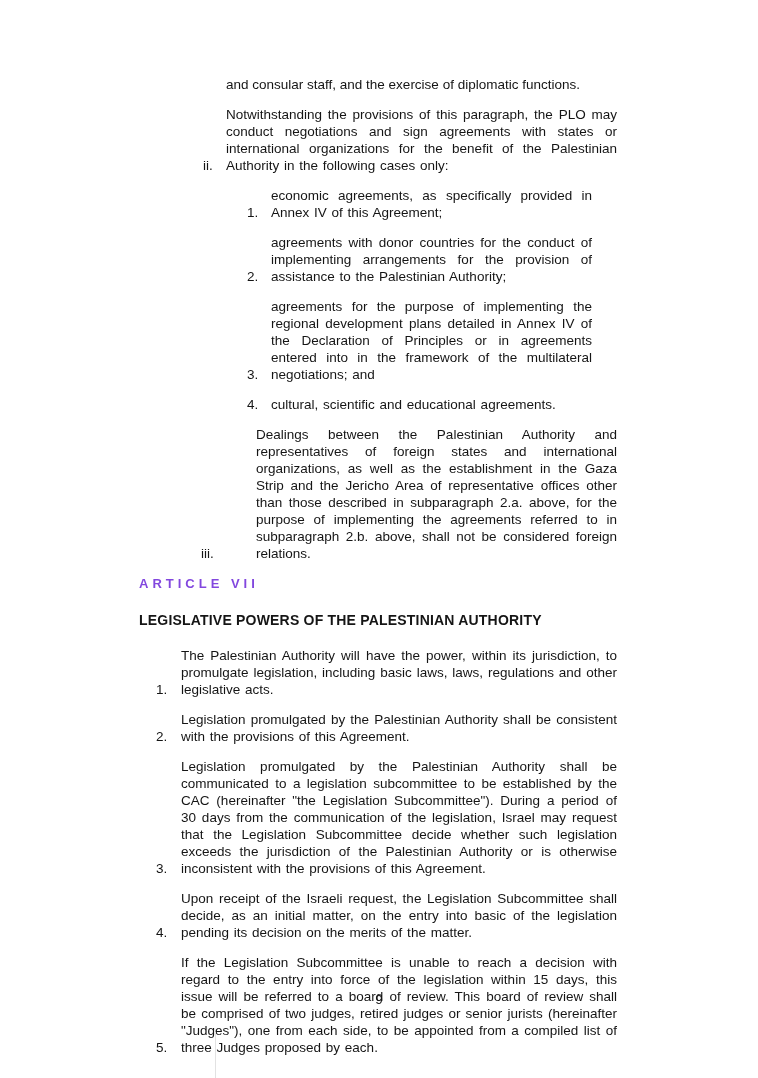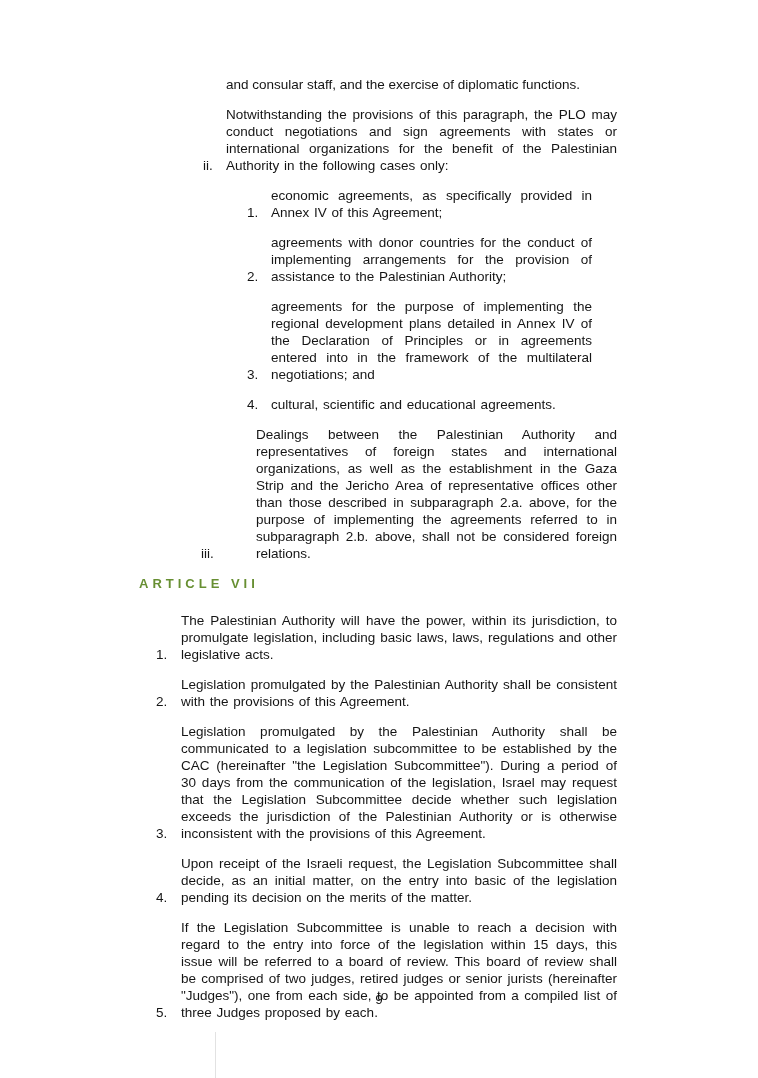--- a/index.html
+++ b/index.html
@@ -30,21 +30,21 @@
   .sub { margin-left: 108px; margin-right: 25px; }
   .sub .lbl { width: 24px; }
 
   .iii { margin-left: 62px; gap: 30px; }
   .iii .lbl { width: 25px; }
 
   .num { margin-left: 17px; }
   .num .lbl { width: 25px; }
 
   .article-heading {
-    color: #4d7c0f;
+    color: #6d28d9;
     font-weight: bold;
     letter-spacing: 4px;
     font-size: 13px;
     margin: 5px 0 20px 0;
     opacity: 0.85;
   }
   .section-heading {
     font-weight: bold;
     font-size: 14px;
     letter-spacing: 0.2px;
@@ -100,20 +100,21 @@
       <div class="txt">cultural, scientific and educational agreements.</div>
     </div>
 
     <div class="li iii">
       <span class="lbl">iii.</span>
       <div class="txt">Dealings between the Palestinian Authority and representatives of foreign states and international organizations, as well as the establishment in the Gaza Strip and the Jericho Area of representative offices other than those described in subparagraph 2.a. above, for the purpose of implementing the agreements referred to in subparagraph 2.b. above, shall not be considered foreign relations.</div>
     </div>
 
     <div class="article-heading">ARTICLE VII</div>
 
+    <div class="section-heading">LEGISLATIVE POWERS OF THE PALESTINIAN AUTHORITY</div>
 
     <div class="li num">
       <span class="lbl">1.</span>
       <div class="txt">The Palestinian Authority will have the power, within its jurisdiction, to promulgate legislation, including basic laws, laws, regulations and other legislative acts.</div>
     </div>
 
     <div class="li num">
       <span class="lbl">2.</span>
       <div class="txt">Legislation promulgated by the Palestinian Authority shall be consistent with the provisions of this Agreement.</div>
     </div>

